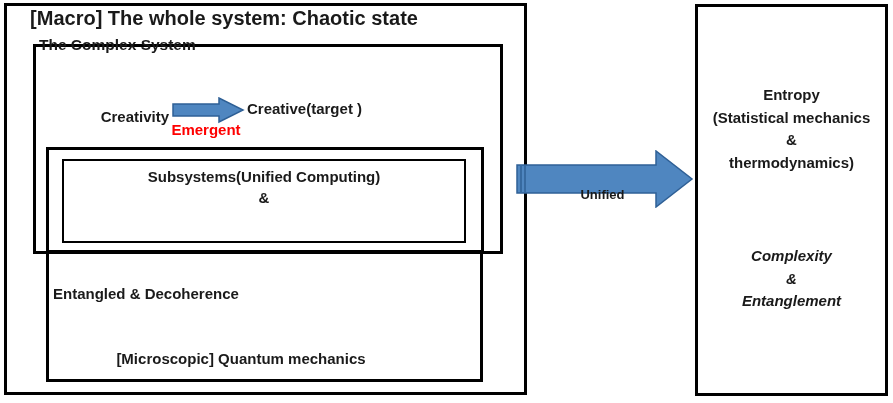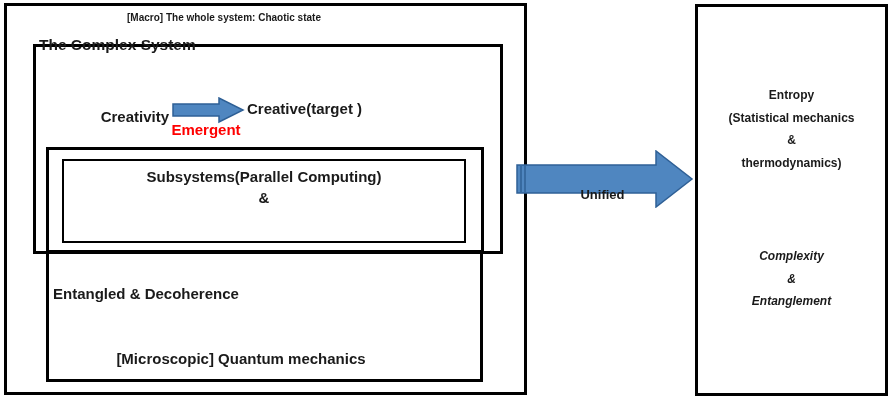--- a/index.html
+++ b/index.html
@@ -30,42 +30,42 @@
   .lbl{
     position:absolute;
     font-weight:700;
     font-size:15px;
     color:var(--text);
     white-space:nowrap;
     line-height:18px;
   }
   .macro-title{
     left:4px;top:9px;width:424px;
-    font-size:10px;text-align:center;padding-left:16px;
+    font-size:20px;text-align:center;padding-left:16px;
   }
   .complex-label{left:39px;top:36px;font-size:15.5px;}
   .creativity{left:80px;top:108px;width:89px;text-align:right;}
   .creative-target{left:247px;top:100px;}
   .emergent{left:150px;top:121px;width:112px;text-align:center;color:var(--emergent-red);}
   .subsys-text{
     position:absolute;left:62px;top:166px;width:404px;
     text-align:center;font-weight:700;font-size:15px;line-height:21px;
   }
   .entangled{left:53px;top:285px;}
   .microscopic{left:46px;top:350px;width:390px;text-align:center;}
   .unified-label{
     left:540px;top:186px;width:125px;
     text-align:center;font-size:13px;z-index:5;
   }
   .arrow-svg{position:absolute;z-index:4;}
   .small-arrow{left:172px;top:97px;}
   .unified-arrow{left:513px;top:150px;}
   .rp-block{
     position:absolute;left:695px;width:193px;
-    text-align:center;font-weight:700;font-size:12px;line-height:22.5px;
+    text-align:center;font-weight:700;font-size:15px;line-height:22.5px;
   }
   .rp-entropy{top:84px;}
   .rp-complexity{top:245px;font-style:italic;}
   .rp-block div{white-space:nowrap;}
 </style>
 </head>
 <body>
 
 <div class="canvas">
 
@@ -89,21 +89,21 @@
 
   <svg class="arrow-svg small-arrow" width="74" height="27" viewBox="0 0 74 27">
     <polygon points="1,7 47,7 47,1 71,13 47,25 47,19 1,19" style="fill:var(--arrow-fill);stroke:var(--arrow-stroke);stroke-width:1.5;"></polygon>
   </svg>
 
   <div class="lbl creative-target">Creative(target )</div>
 
   <div class="lbl emergent">Emergent</div>
 
   <div class="subsys-text">
-    <div>Subsystems(Parallel Computing)</div>
+    <div>Subsystems(Unified Computing)</div>
     <div>&amp;</div>
   </div>
 
   <div class="lbl entangled">Entangled &amp; Decoherence</div>
 
   <div class="lbl microscopic">[Microscopic] Quantum mechanics</div>
 
   <svg class="arrow-svg unified-arrow" width="182" height="58" viewBox="0 0 182 58">
     <polygon points="4,15 143,15 143,1 179,29 143,57 143,43 4,43" style="fill:var(--arrow-fill);stroke:var(--arrow-stroke);stroke-width:1.5;"></polygon>
     <line x1="8" y1="16" x2="8" y2="42" style="stroke:var(--arrow-stroke);stroke-width:1.5;"></line>

